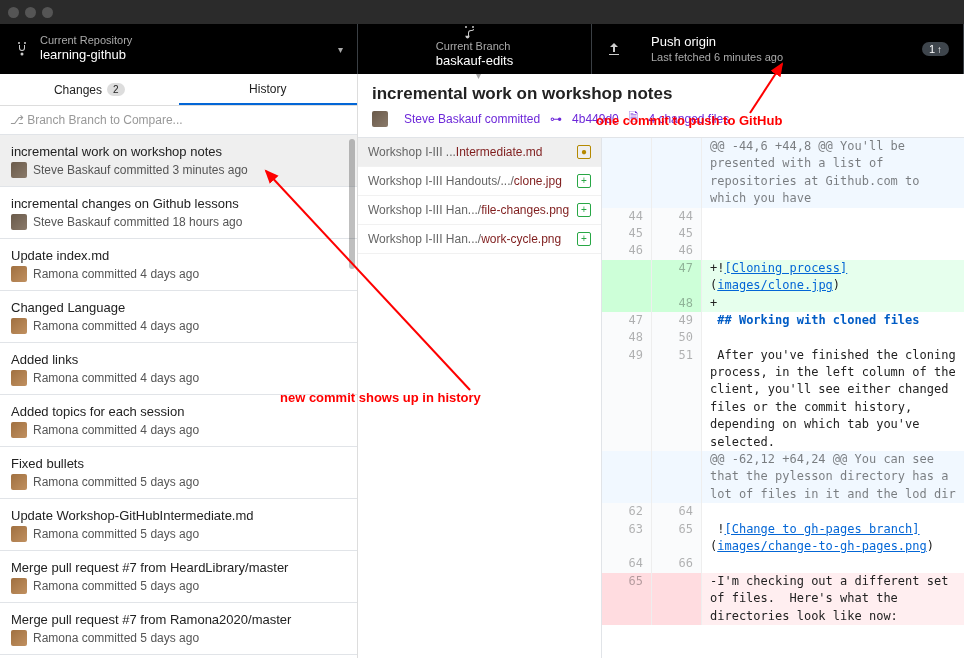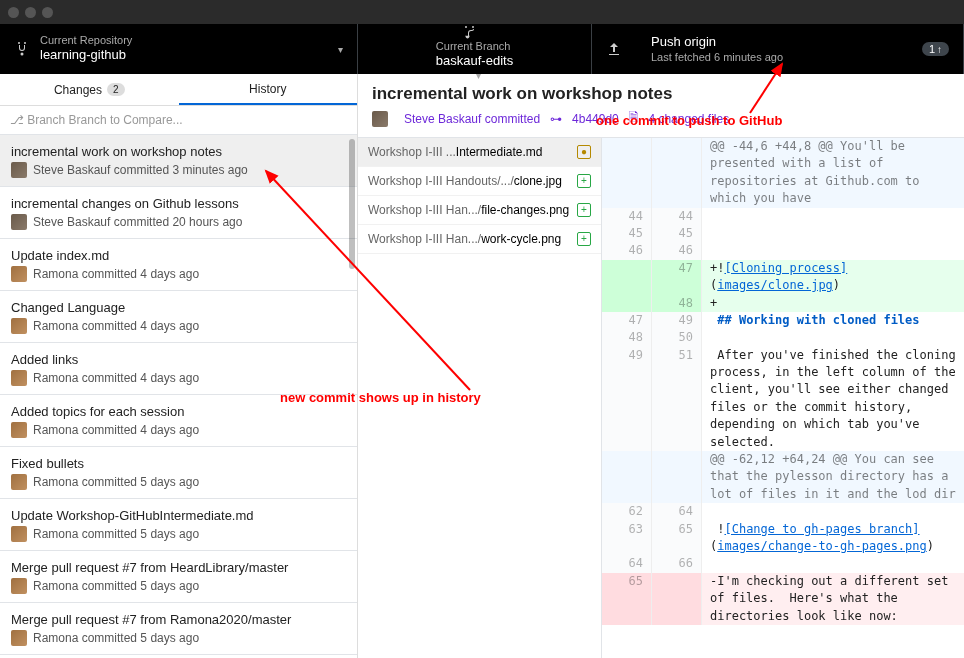--- a/index.html
+++ b/index.html
@@ -45,21 +45,21 @@
 
 .main { position: absolute; left: 358px; right: 0; top: 74px; bottom: 0; display: flex; flex-direction: column; }
 .commit-header { padding: 10px 14px 8px; border-bottom: 1px solid #e1e4e8; }
 .commit-header h2 { font-size: 17px; font-weight: 600; margin-bottom: 4px; }
 .commit-info { font-size: 12px; color: #6d28d9; display: flex; align-items: center; gap: 10px; }
 .commit-body { flex: 1; display: flex; overflow: hidden; }
 .file-list { width: 244px; border-right: 1px solid #e1e4e8; padding: 0; }
 .file-item { padding: 7px 10px; font-size: 12px; border-bottom: 1px solid #f1f1f1; display: flex; justify-content: space-between; align-items: center; white-space: nowrap; }
 .file-item.selected { background: #efefef; }
 .file-path { overflow: hidden; text-overflow: ellipsis; }
-.file-name { font-weight: 500; color: #000000; }
+.file-name { font-weight: 500; color: #7f1d1d; }
 .file-badge { width: 14px; height: 14px; border: 1px solid #999; font-size: 10px; display: inline-flex; align-items: center; justify-content: center; line-height: 1; border-radius: 2px; flex-shrink: 0; margin-left: 6px; }
 .file-badge.mod { color: #b58900; border-color: #b58900; }
 .file-badge.add { color: #28a745; border-color: #28a745; }
 
 .diff { flex: 1; overflow: hidden; font-family: Menlo, Consolas, monospace; font-size: 12px; line-height: 1.45; }
 .diff-row { display: flex; border-bottom: 0; }
 .ln { width: 50px; text-align: right; padding: 0 8px; color: rgba(0,0,0,.3); background: #fafbfc; border-right: 1px solid #eee; flex-shrink: 0; }
 .ln2 { border-right: 1px solid #eee; }
 .code { flex: 1; padding: 0 8px; white-space: pre-wrap; word-break: break-word; }
 .hunk .ln { background: #f1f8ff; }
@@ -139,21 +139,21 @@
         <div class="commit-title">incremental work on workshop notes</div>
         <div class="commit-meta">
           <span class="avatar b"></span>
           <span>Steve Baskauf committed 3 minutes ago</span>
         </div>
       </div>
       <div class="commit">
         <div class="commit-title">incremental changes on Github lessons</div>
         <div class="commit-meta">
           <span class="avatar b"></span>
-          <span>Steve Baskauf committed 20 hours ago</span>
+          <span>Steve Baskauf committed 18 hours ago</span>
         </div>
       </div>
       <div class="commit">
         <div class="commit-title">Update index.md</div>
         <div class="commit-meta">
           <span class="avatar r"></span>
           <span>Ramona committed 4 days ago</span>
         </div>
       </div>
       <div class="commit">

